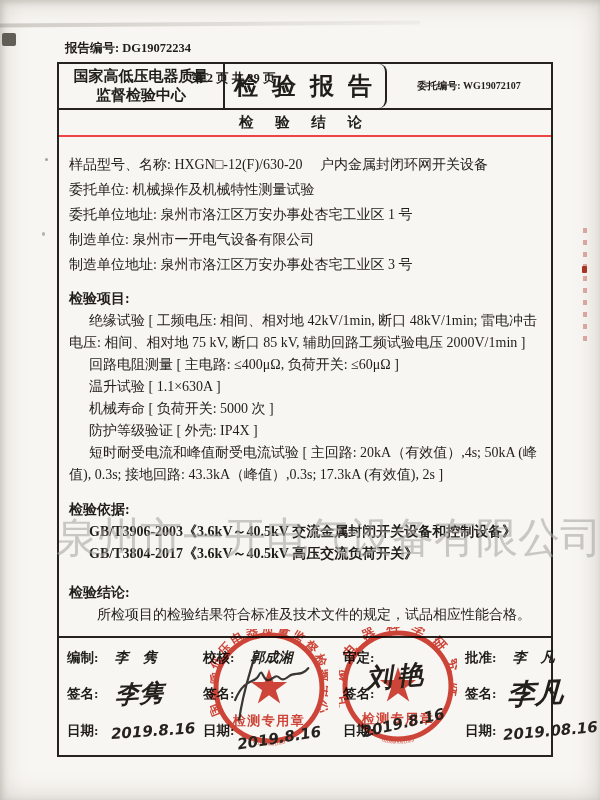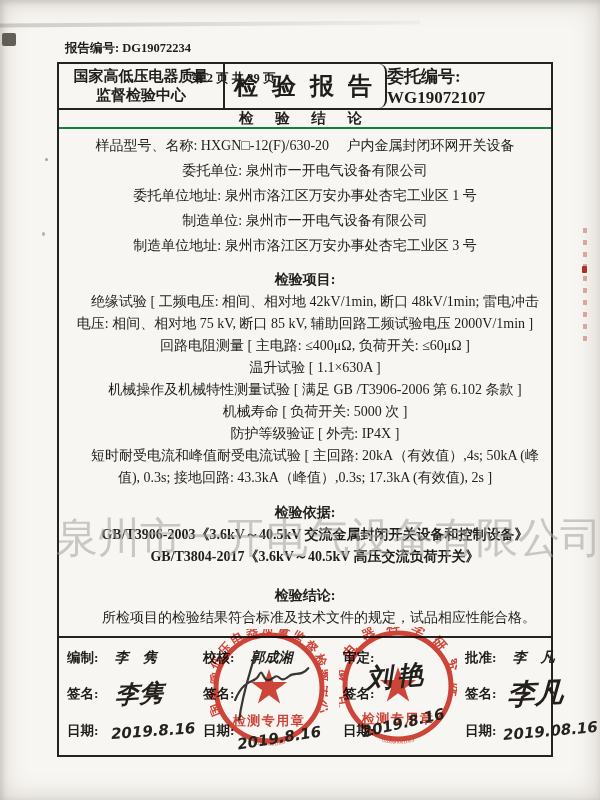--- a/index.html
+++ b/index.html
@@ -14,25 +14,25 @@
     font-size:12.5px;font-weight:bold;}
   .meta-left{padding-left:8px;}
   .meta-right{padding-right:30px;font-weight:600;margin-top:30px;}
   
   .doc-table{position:absolute;left:57px;top:62px;width:496px;height:695px;border:2px solid #26231e;
     box-sizing:border-box;display:flex;flex-direction:column;background:transparent;}
   .header-row{display:flex;height:46px;border-bottom:2px solid #26231e;box-sizing:border-box;}
   .hcell{display:flex;flex-direction:column;justify-content:center;align-items:center;box-sizing:border-box;}
   .hcell-org{width:166px;border-right:2px solid #26231e;font-size:15px;line-height:19px;font-weight:600;}
   .hcell-title{width:162px;border-right:2px solid #26231e;font-size:24px;font-weight:bold;letter-spacing:4px;border-radius:8px;}
-  .hcell-entrust{flex:1;font-size:17px;font-weight:600;justify-content:flex-end;}
-  .bar-row{height:19px;border-bottom:2px solid #15803d;box-sizing:border-box;display:flex;align-items:center;
+  .hcell-entrust{flex:1;font-size:10px;font-weight:600;}
+  .bar-row{height:27px;border-bottom:2px solid #ef4444;box-sizing:border-box;display:flex;align-items:center;
     justify-content:center;font-size:14.5px;font-weight:bold;letter-spacing:9px;}
-  .content-row{flex:1;border-bottom:2px solid #26231e;box-sizing:border-box;padding:4px 10px 0 10px;
-    font-size:14px;position:relative;text-align:center;}
+  .content-row{flex:1;border-bottom:2px solid #26231e;box-sizing:border-box;padding:15px 10px 0 10px;
+    font-size:14px;position:relative;}
   .content-row p{margin:0;}
   .binfo p{line-height:25px;}
   .sec-heading{font-weight:bold;line-height:23px;}
   .ti-head{margin-top:10px !important;}
   .item{line-height:22px;text-indent:20px;}
   .basis-head{margin-top:12px !important;}
   .basis-item{line-height:22px;text-indent:20px;font-weight:600;}
   .concl-head{margin-top:16px !important;}
   .concl-text{line-height:22px;text-indent:28px;}
   
@@ -100,31 +100,30 @@
       <div class="hcell hcell-entrust">
         <span><span>委托编号:</span> <span>WG19072107</span></span>
       </div>
     </div>
 
     <div class="bar-row">检 验 结 论</div>
 
     <div class="content-row">
       <div class="binfo">
         <p>样品型号、名称: HXGN□-12(F)/630-20　 户内金属封闭环网开关设备</p>
-        <p>委托单位: 泉州市一开电气设备有限公司</p>
+        <p>委托单位: 机械操作及机械特性测量试验</p>
         <p>委托单位地址: 泉州市洛江区万安办事处杏宅工业区 1 号</p>
         <p>制造单位: 泉州市一开电气设备有限公司</p>
         <p>制造单位地址: 泉州市洛江区万安办事处杏宅工业区 3 号</p>
       </div>
 
       <p class="sec-heading ti-head">检验项目:</p>
       <p class="item">绝缘试验 [ 工频电压: 相间、相对地 42kV/1min, 断口 48kV/1min; 雷电冲击电压: 相间、相对地 75 kV, 断口 85 kV, 辅助回路工频试验电压 2000V/1min ]</p>
       <p class="item">回路电阻测量 [ 主电路: ≤400μΩ, 负荷开关: ≤60μΩ ]</p>
       <p class="item">温升试验 [ 1.1×630A ]</p>
-      <p class="item">机械操作及机械特性测量试验 [ 满足 GB /T3906-2006 第 6.102 条款 ]</p>
       <p class="item">机械寿命 [ 负荷开关: 5000 次 ]</p>
       <p class="item">防护等级验证 [ 外壳: IP4X ]</p>
       <p class="item">短时耐受电流和峰值耐受电流试验 [ 主回路: 20kA（有效值）,4s; 50kA (峰值), 0.3s; 接地回路: 43.3kA（峰值）,0.3s; 17.3kA (有效值), 2s ]</p>
 
       <p class="sec-heading basis-head">检验依据:</p>
       <p class="basis-item">GB/T3906-2003《3.6kV～40.5kV 交流金属封闭开关设备和控制设备》</p>
       <p class="basis-item">GB/T3804-2017《3.6kV～40.5kV 高压交流负荷开关》</p>
 
       <p class="sec-heading concl-head">检验结论:</p>
       <p class="concl-text">所检项目的检验结果符合标准及技术文件的规定，试品相应性能合格。</p>

